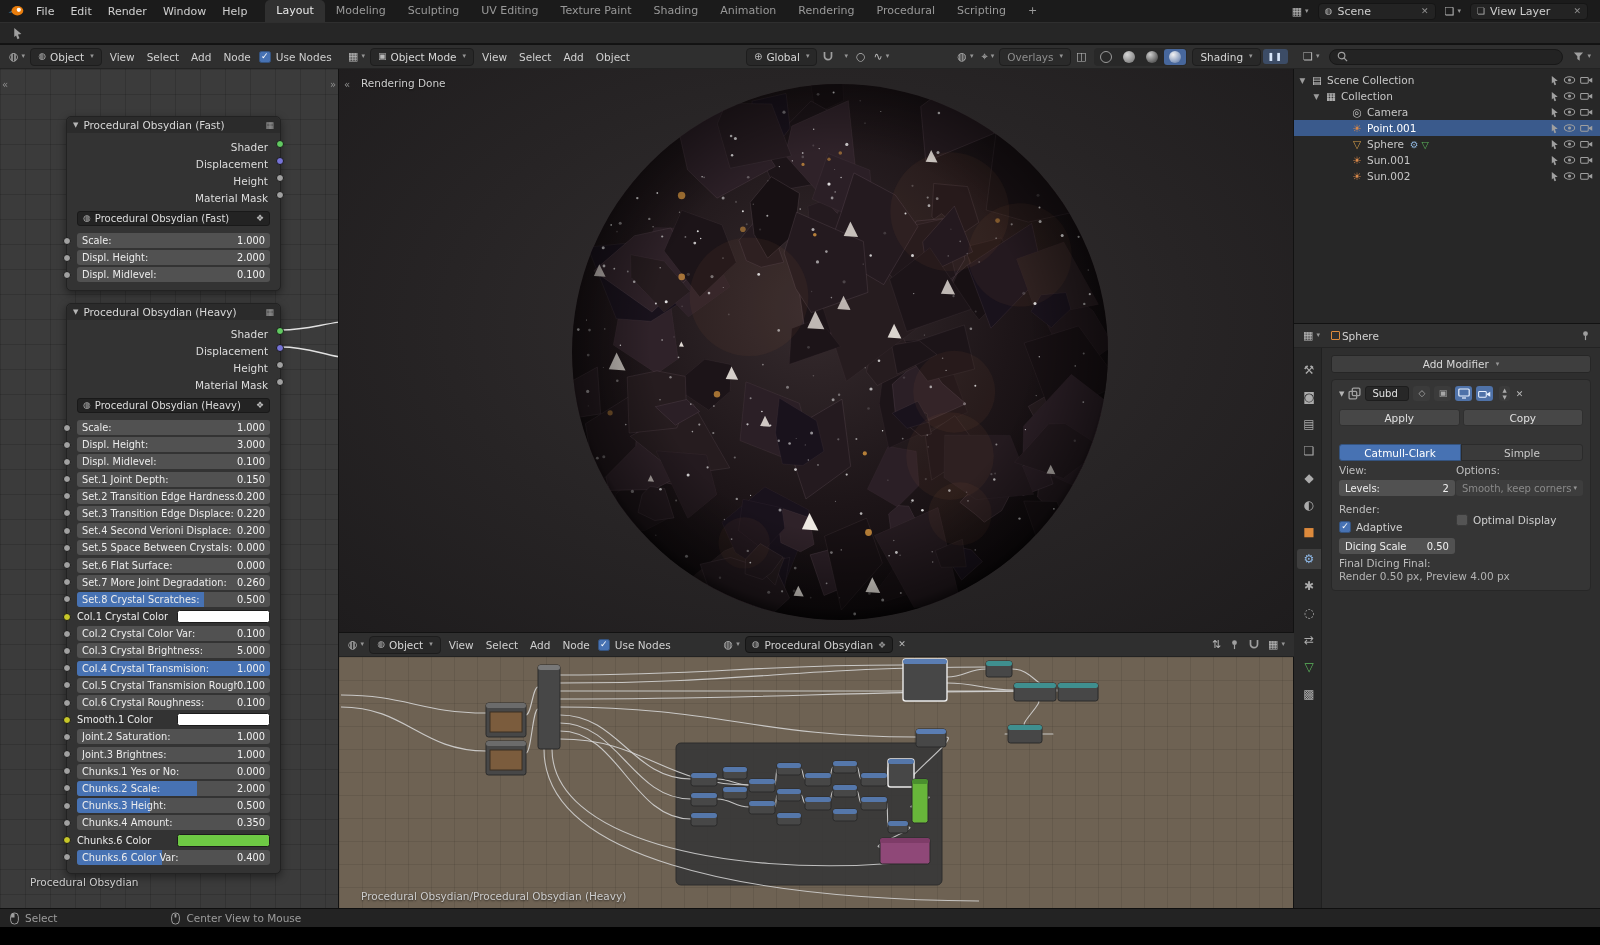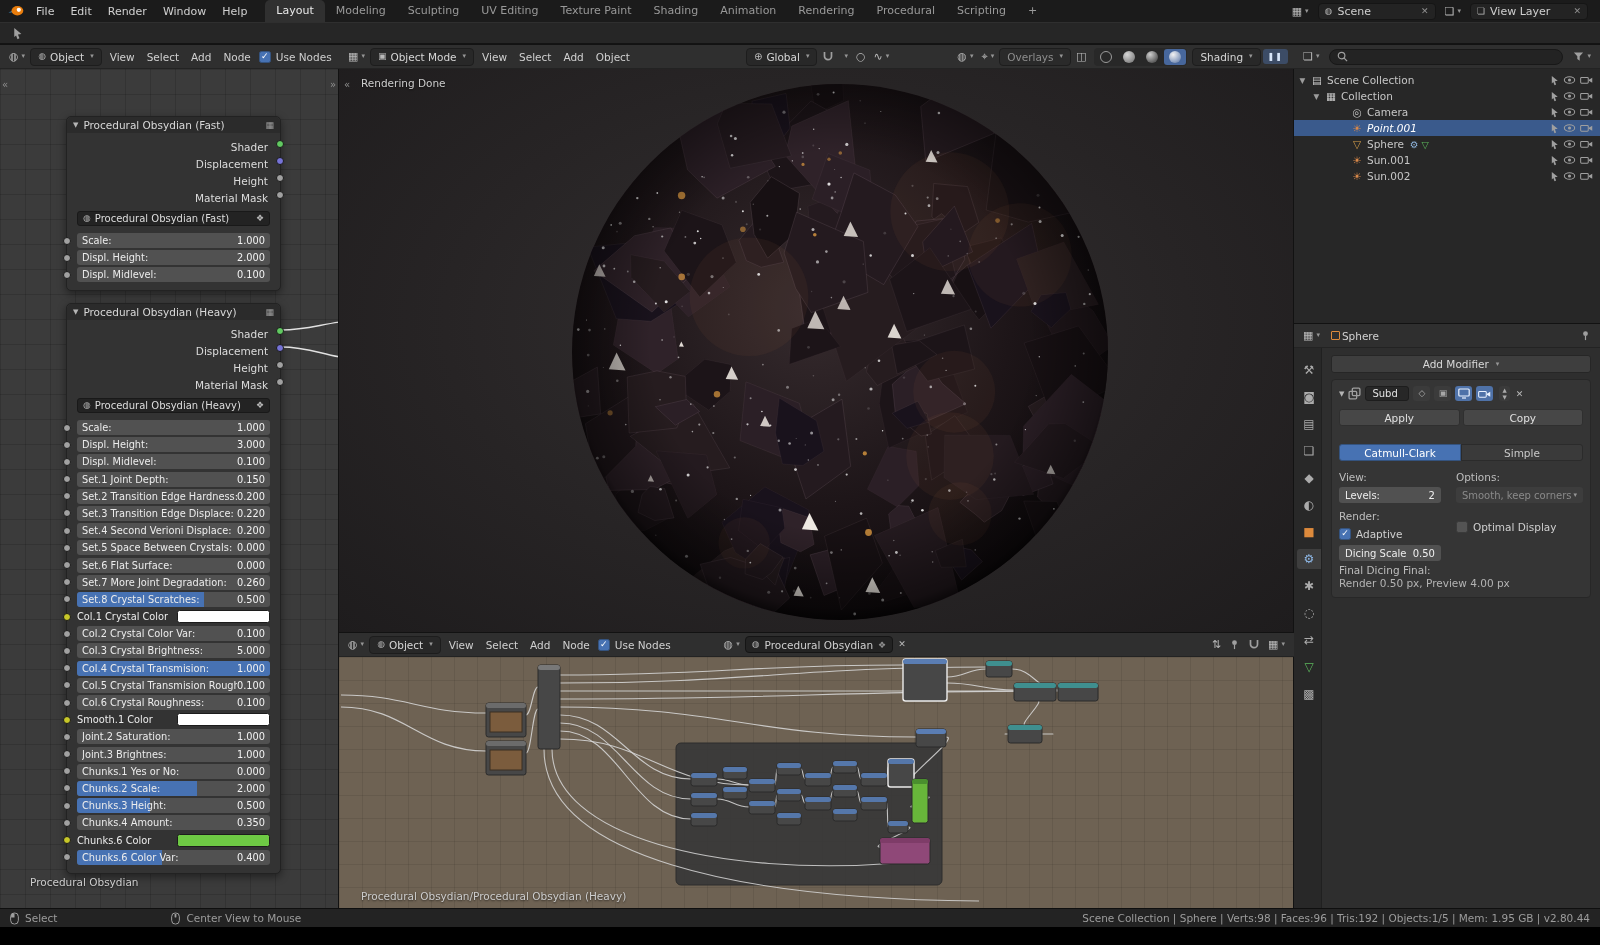--- a/index.html
+++ b/index.html
@@ -113,21 +113,21 @@
 .updown{display:flex;flex-direction:column;background:#3b3b3b;border-radius:3px;padding:1px 3px;margin-left:2px}
 .updown i{font-style:normal;font-size:5.5px;color:#ababab;line-height:1.2}
 .mclose{margin-left:2px;color:#b8b8b8;font-size:9px}
 .btnrow{display:flex;gap:3px;margin-top:7px}
 .btn{flex:1;height:17px;background:#474747;border:1px solid #2f2f2f;border-radius:3px;display:flex;align-items:center;justify-content:center;font-size:10.5px;color:#e0e0e0}
 .segrow{display:flex;margin-top:18px}
 .seg{flex:1;height:17px;background:#3a3a3a;border:1px solid #2b2b2b;display:flex;align-items:center;justify-content:center;font-size:10.5px;color:#c9c9c9}
 .seg:first-child{border-radius:3px 0 0 3px}
 .seg:last-child{border-radius:0 3px 3px 0}
 .seg.on{background:#4772b3;color:#fff;border-color:#34537f}
-.cols{display:flex;gap:15px;margin-top:7px}
+.cols{display:flex;gap:1px;}
 .col{flex:1;display:flex;flex-direction:column;gap:4px}
 .lbl{font-size:10.5px;color:#bdbdbd;margin-top:3px}
 .dim2{color:#b3b3b3;margin-top:1px}
 .nfield{height:16px;background:#515151;border-radius:3px;display:flex;align-items:center;padding:0 6px;font-size:10px;color:#f0f0f0}
 .nfield .plabel{font-size:10px}
 .nfield.dis{background:#3d3d3d;color:#8a8a8a}
 .nfield.dis .plabel{color:#8a8a8a}
 .cbrow{display:flex;align-items:center;gap:5px;font-size:10.5px;color:#cfcfcf;height:15px}
 .objicon{width:9px;height:9px;border:1.5px solid #dd8a3c;border-radius:1px;flex:none}
 
@@ -1319,21 +1319,21 @@
               <use href="#i-ptr"></use>
             </svg>
             <svg class="si" width="13" height="10" viewBox="0 0 14 10">
               <use href="#i-eye"></use>
             </svg>
             <svg class="si" width="13" height="10" viewBox="0 0 14 10">
               <use href="#i-cam"></use>
             </svg>
           </div>
 
-          <div class="orow sel" style="padding-left: 44px; font-style: italic;">
+          <div class="orow sel" style="padding-left: 44px;">
             <span class="otri"></span>
             <span class="oi light"></span>
             <span class="olabel">Point.001</span>
 
             <span class="oflex"></span>
             <svg class="si" width="9" height="11" viewBox="0 0 10 12">
               <use href="#i-ptr"></use>
             </svg>
             <svg class="si" width="13" height="10" viewBox="0 0 14 10">
               <use href="#i-eye"></use>
@@ -1555,16 +1555,15 @@
     <svg class="si" width="9" height="13" viewBox="0 0 10 14">
         <use href="#i-mouseL"></use>
       </svg>
     <span>Select</span>
     <span style="margin-left:108px;display:inline-flex;gap:6px;align-items:center">
       <svg class="si" width="9" height="13" viewBox="0 0 10 14">
           <use href="#i-mouseM"></use>
         </svg>
       <span>Center View to Mouse</span>
     </span>
-    <span class="right">Scene Collection | Sphere | Verts:98 | Faces:96 | Tris:192 | Objects:1/5 | Mem: 1.95 GB | v2.80.44</span>
   </div>
 
 </div>
 
 </body></html>

